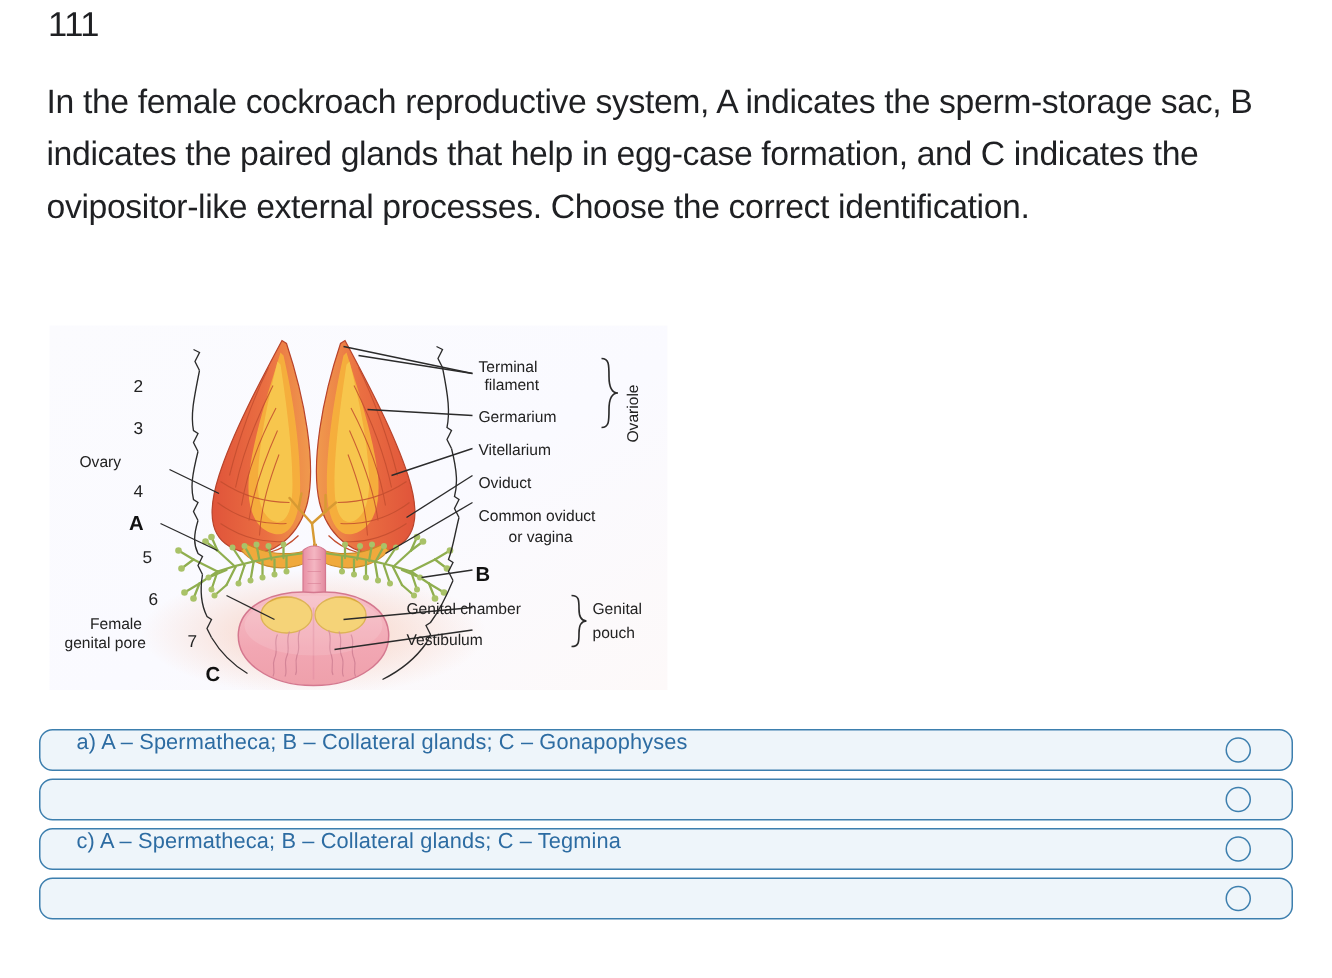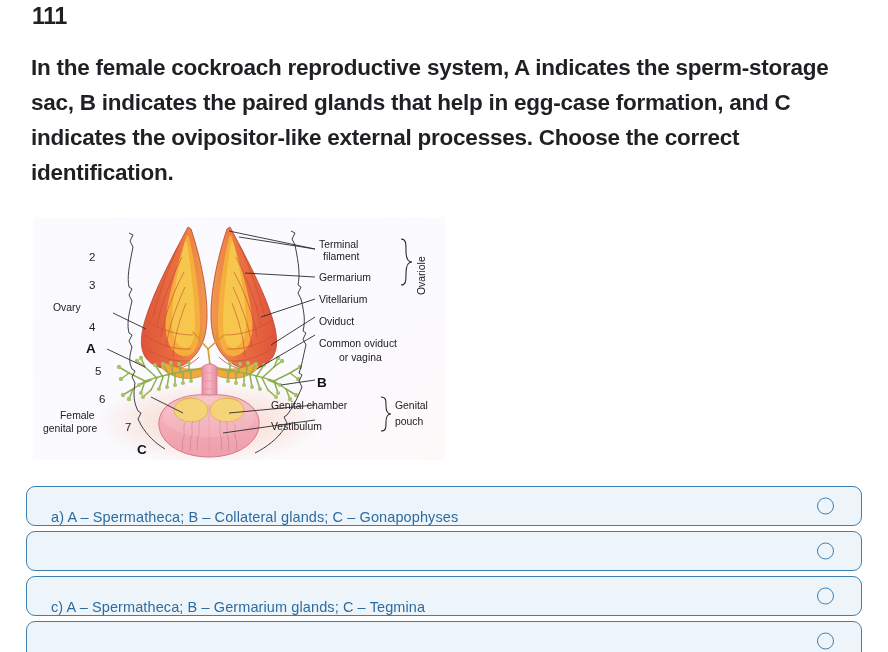--- a/index.html
+++ b/index.html
@@ -7,27 +7,27 @@
     margin: 0; padding: 0;
     width: 888px; height: 652px;
     background: #ffffff;
     font-family: "Liberation Sans", sans-serif;
     overflow: hidden;
   }
   .page { position: relative; width: 888px; height: 652px; background: #fff; }
 
   .qnum {
     position: absolute; left: 32px; top: 3px;
-    font-size: 23px; font-weight: bold; color: #1f2023;
+    font-size: 23px; font-weight: normal; color: #1f2023;
     letter-spacing: -0.3px;
   }
 
   .qtext {
     position: absolute; left: 31px; top: 50px; width: 832px;
-    font-size: 22.5px; font-weight: bold; color: #1f2023;
+    font-size: 22.5px; font-weight: normal; color: #1f2023;
     line-height: 35px; letter-spacing: -0.25px;
   }
 
   
   .figure {
     position: absolute; left: 33px; top: 217px;
     width: 412px; height: 243px;
     background: linear-gradient(135deg,#fbfbfe 0%, #fafaff 40%, #fdfbfb 100%);
     overflow: hidden;
   }
@@ -47,26 +47,26 @@
   }
   .leader { stroke: #2b2b2b; stroke-width: 0.9; fill: none; }
   .brace  { stroke: #2b2b2b; stroke-width: 1.1; fill: none; }
 
   
   .options {
     position: absolute; left: 26px; top: 486px; width: 836px;
   }
   .option {
     position: relative;
-    height: 40px;
+    height: 28px;
     margin-bottom: 5px;
     border: 1.6px solid #3d7fae;
     border-radius: 9px;
     background: #eef5fa;
-    display: flex; align-items: flex-end;
+    display: flex; align-items: flex-start;
   }
   .option-label {
     margin-left: 24px;
     font-size: 14.5px;
     color: #2d6ca2;
     letter-spacing: 0.1px;
     white-space: nowrap;
   }
   .radio {
     position: absolute; right: 27px; top: 50%;
@@ -387,21 +387,21 @@
     <div class="option">
       <span class="option-label">a) A – Spermatheca; B – Collateral glands; C – Gonapophyses</span>
       <span class="radio"></span>
     </div>
 
     <div class="option">
       <span class="radio"></span>
     </div>
 
     <div class="option">
-      <span class="option-label">c) A – Spermatheca; B – Germarium glands; C – Tegmina</span>
+      <span class="option-label">c) A – Spermatheca; B – Collateral glands; C – Tegmina</span>
       <span class="radio"></span>
     </div>
 
     <div class="option">
       <span class="radio"></span>
     </div>
 
   </div>
 </div>
 

